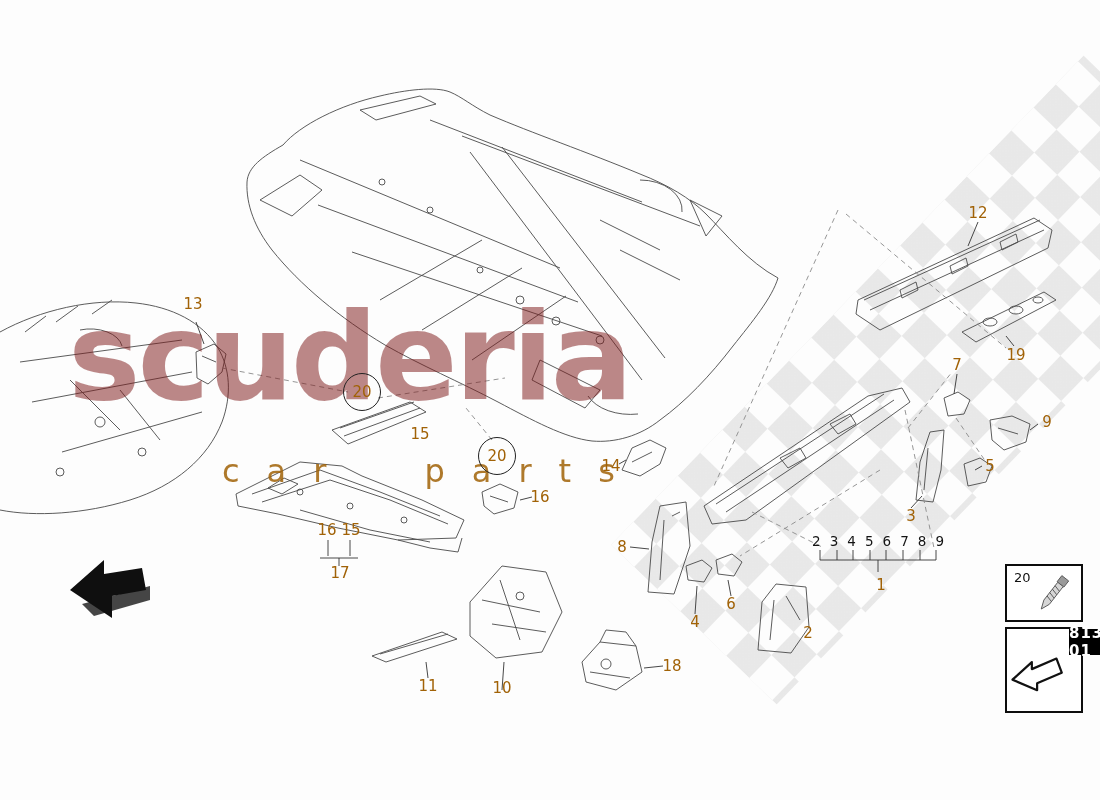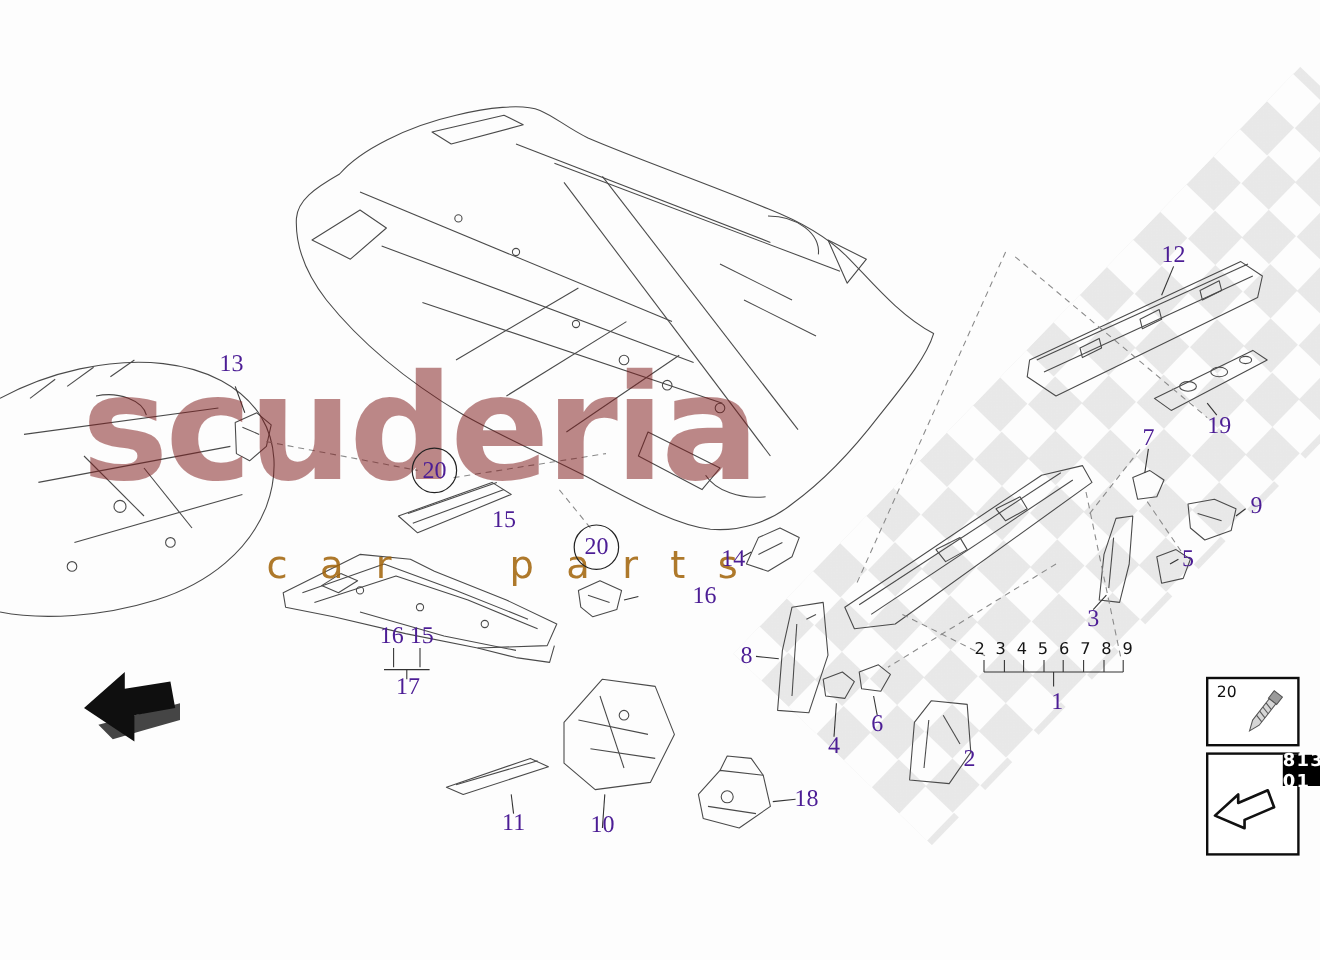--- a/index.html
+++ b/index.html
@@ -19,21 +19,21 @@
     font-size:122px;font-weight:bold;letter-spacing:-3px;line-height:1;
     color:#7f1d1d;opacity:0.52;pointer-events:none;white-space:nowrap;
   }
   .wm-sub{
     position:absolute;left:222px;top:452px;z-index:5;
     font-size:32px;color:#a16207;opacity:0.85;letter-spacing:27px;word-spacing:34px;
     pointer-events:none;white-space:nowrap;
   }
   .callout{
     position:absolute;transform:translate(-50%,-50%);z-index:6;
-    font-size:20px;color:#4c1d95;white-space:nowrap;cursor:pointer;font-family:Liberation Serif, serif;
+    font-size:15px;color:#a16207;white-space:nowrap;cursor:pointer;
   }
   .callout.circle{
     width:36px;height:36px;border:1.4px solid #222;border-radius:50%;
     display:flex;align-items:center;justify-content:center;background:transparent;
   }
   .scale-row{
     position:absolute;left:812px;top:533px;width:132px;z-index:6;
     display:flex;justify-content:space-between;font-size:13.5px;color:#141414;
   }
   .scale-row span{cursor:pointer;}
@@ -272,21 +272,21 @@
     </g>
   </svg>
 
   <div class="wm-brand">scuderia</div>
   <div class="wm-sub">car parts</div>
 
   <div class="callout" style="left:193px;top:304px;">13</div>
   <div class="callout circle" style="left:362px;top:392px;">20</div>
   <div class="callout" style="left:420px;top:434px;">15</div>
   <div class="callout circle" style="left:497px;top:456px;">20</div>
-  <div class="callout" style="left:540px;top:497px;margin-left:47px;">16</div>
+  <div class="callout" style="left:540px;top:497px;">16</div>
   <div class="callout" style="left:611px;top:466px;">14</div>
   <div class="callout" style="left:978px;top:213px;">12</div>
   <div class="callout" style="left:1016px;top:355px;">19</div>
   <div class="callout" style="left:957px;top:365px;">7</div>
   <div class="callout" style="left:1047px;top:422px;">9</div>
   <div class="callout" style="left:990px;top:466px;">5</div>
   <div class="callout" style="left:911px;top:516px;">3</div>
   <div class="callout" style="left:622px;top:547px;">8</div>
   <div class="callout" style="left:731px;top:604px;">6</div>
   <div class="callout" style="left:695px;top:622px;">4</div>

